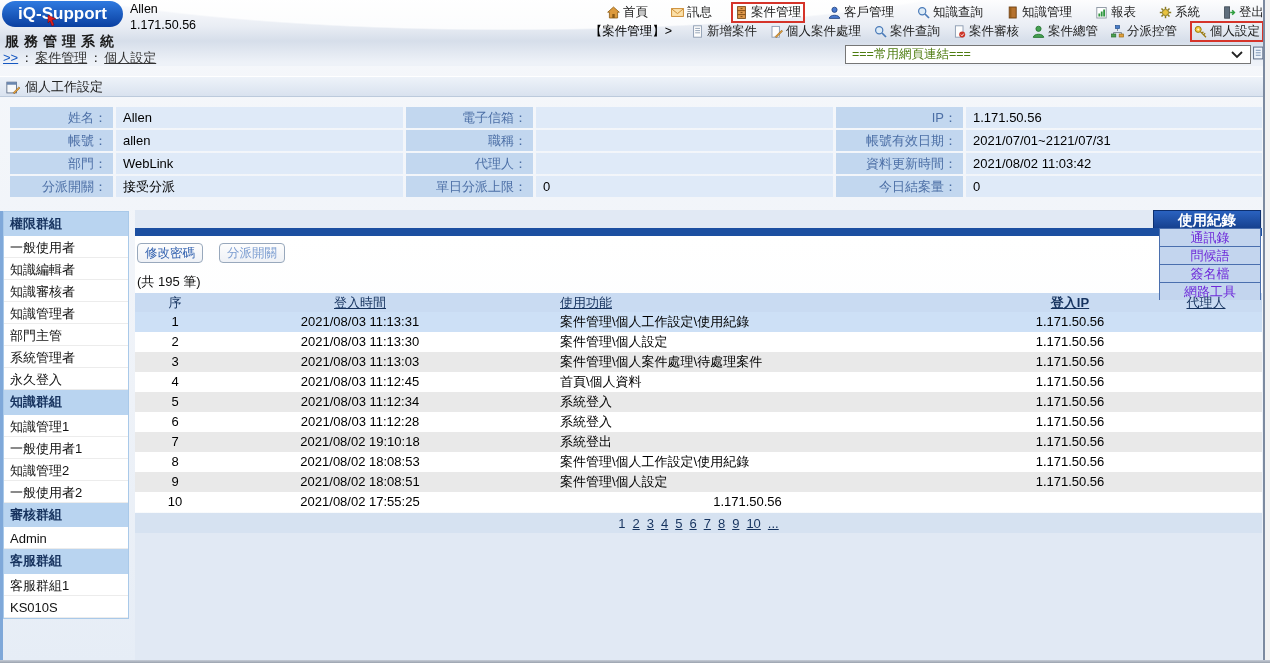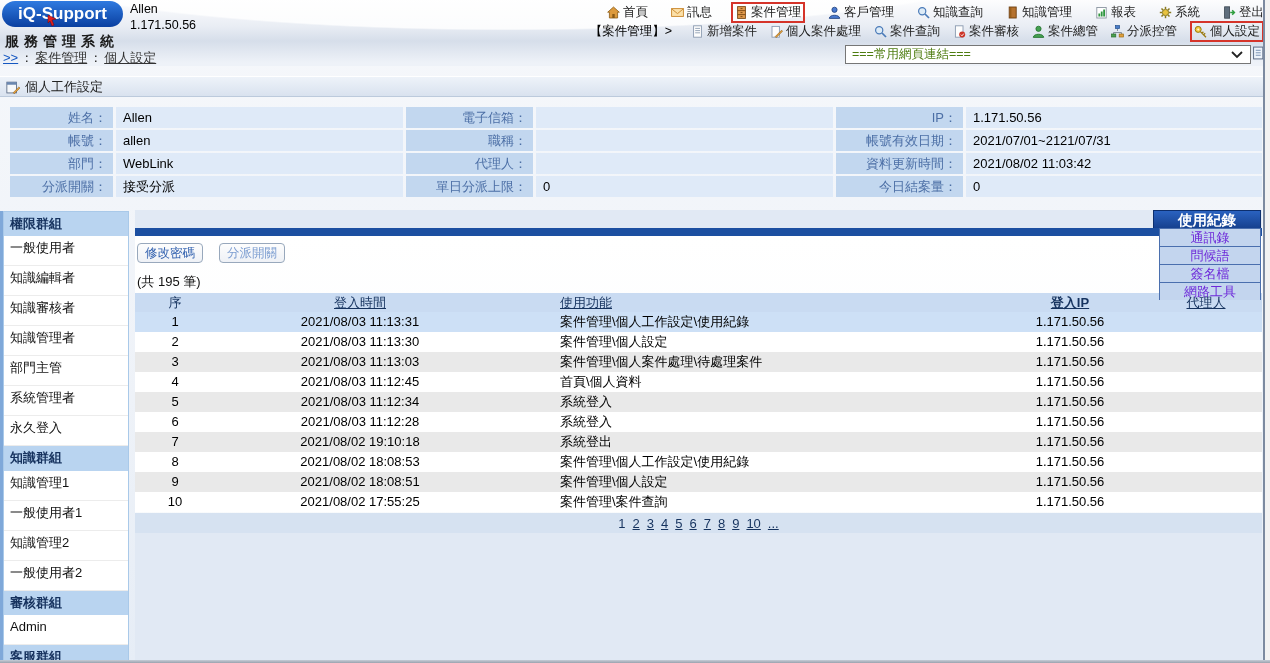--- a/index.html
+++ b/index.html
@@ -50,21 +50,21 @@
     grid-template-columns:103px 287px 127px 297px 127px 1fr; column-gap:3px; row-gap:2px; }
   .p-label { background:#c2d7ef; color:#4c6fa6; font-size:13px; text-align:right;
     padding-right:6px; height:21px; line-height:21px; white-space:nowrap;padding-left:24px; }
   .p-value { background:#dfeaf8; color:#000; font-size:13px; padding-left:7px;
     height:21px; line-height:21px; white-space:nowrap; }
   
   .edge-left { position:absolute; left:0; top:211px; bottom:0; width:3px; background:#7fa8d9; }
   #sidebar { position:absolute; left:3px; top:211px; width:126px; background:#fff; border:1px solid #a9c9e9; }
   .sb-header { height:24.4px; line-height:24px; background:#b9d4f0; color:#16325e; font-weight:bold;
     font-size:13px; padding-left:6px; }
-  .sb-item { height:30px; line-height:23px; font-size:13px; color:#111; padding-left:6px;
+  .sb-item { height:22px; line-height:23px; font-size:13px; color:#111; padding-left:6px;
     border-bottom:1px solid #ececec; cursor:pointer; background:#fff; }
   
   #content { position:absolute; left:135px; top:210px; width:1127px; bottom:0; background:#e1e9f4; }
   .tabs { height:18px; display:flex; align-items:flex-end; background:transparent;flex-direction:column; }
   .tab { height:18px; line-height:17px; width:102px; text-align:center; background:#c3d5ee;
     border:1px solid #4a6fae; border-bottom:none; color:#6d28d9; font-size:13px;
     margin-right:1px; cursor:pointer; }
   .tab.active { width:108px; background:linear-gradient(180deg,#2a62c0,#16418f); color:#fff;
     font-weight:bold; font-size:14.5px; line-height:18px; border-color:#0d2f6e; }
   .tabbar { height:8px; background:#1c4fa1; }
@@ -446,21 +446,20 @@
         <div class="trow alt">
           <div class="c1">9</div>
           <div class="c2">2021/08/02 18:08:51</div>
           <div class="c3">案件管理\個人設定</div>
           <div class="c4">1.171.50.56</div>
           <div class="c5"></div>
         </div>
         <div class="trow">
           <div class="c1">10</div>
           <div class="c2">2021/08/02 17:55:25</div>
-          <div class="c3">案件管理\案件查詢</div>
           <div class="c4">1.171.50.56</div>
           <div class="c5"></div>
         </div>
       </div>
     <div class="pager" id="pager">
         <span class="pg-current">1</span>
         <span class="pg-link">2</span>
         <span class="pg-link">3</span>
         <span class="pg-link">4</span>
         <span class="pg-link">5</span>

